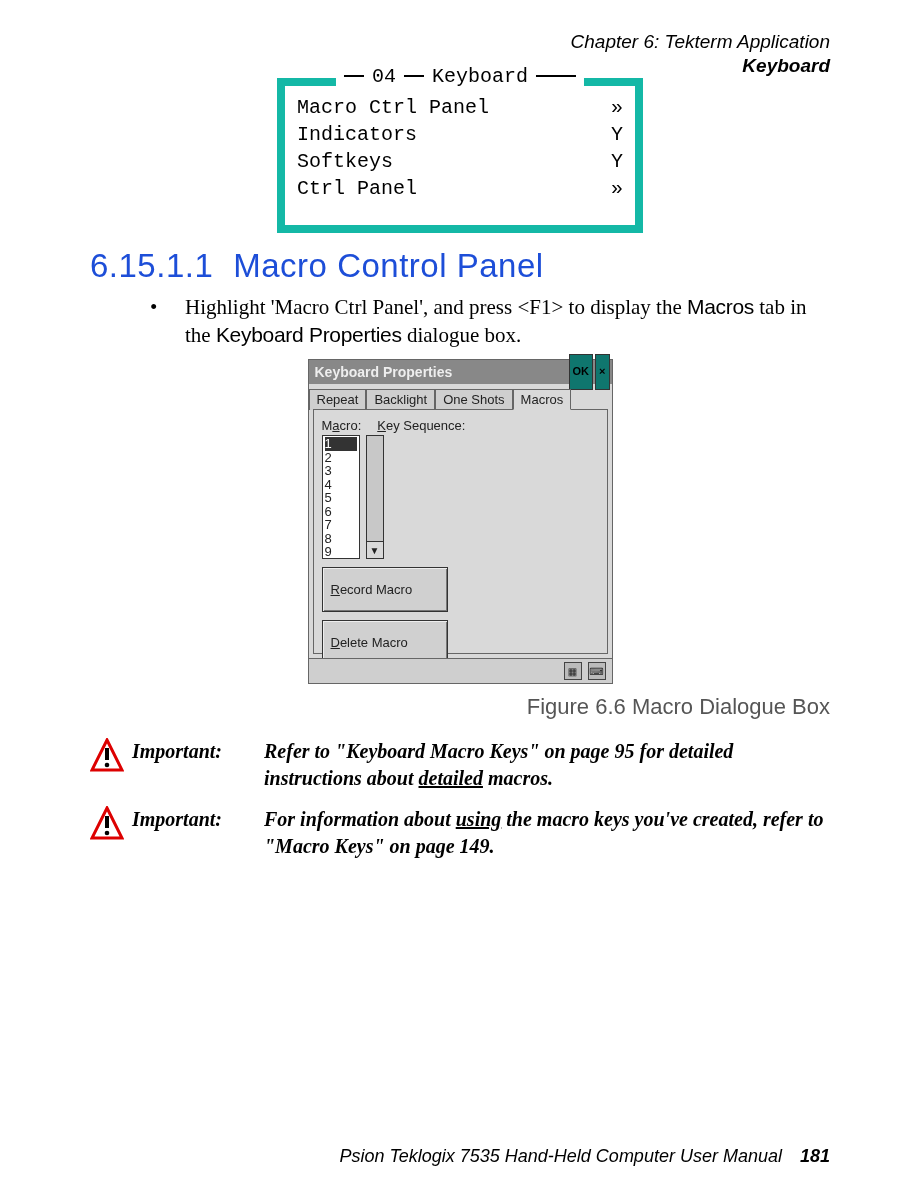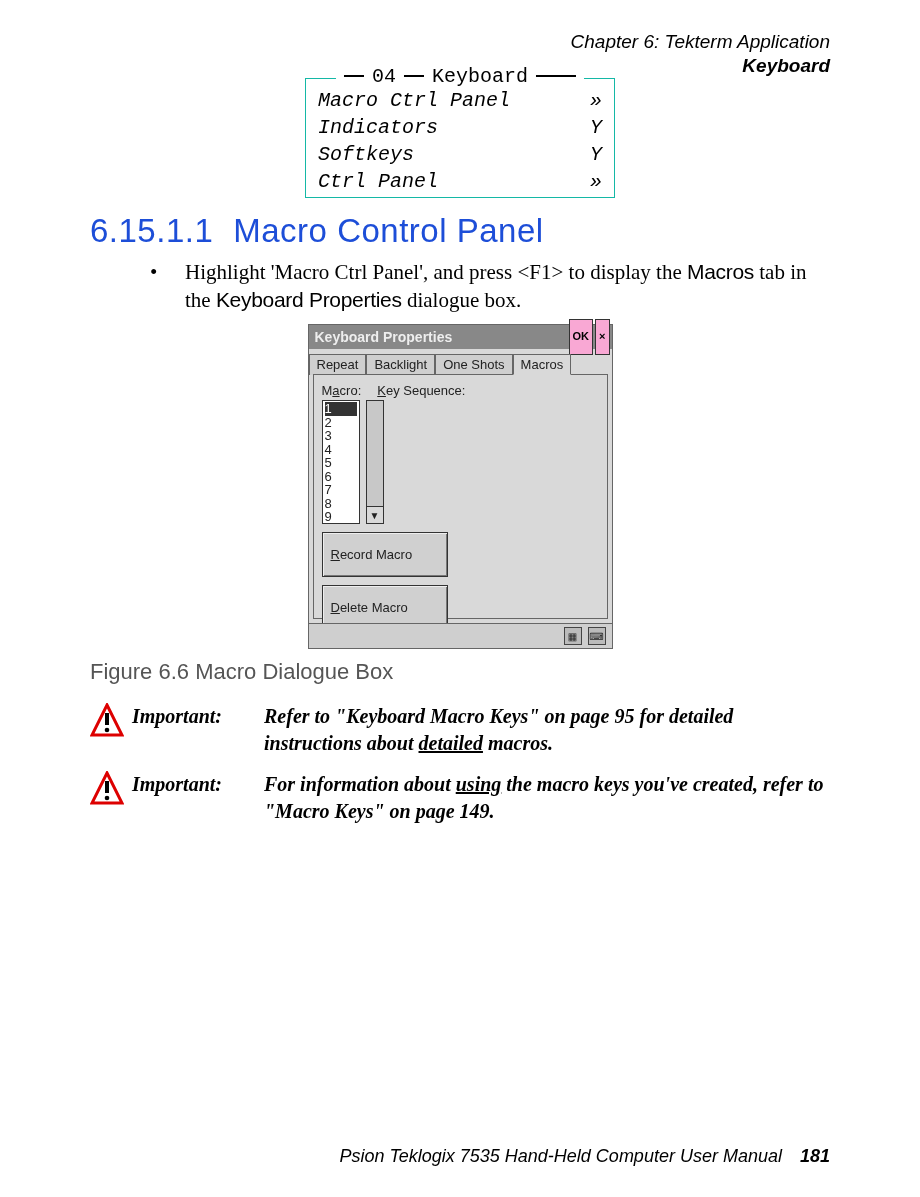--- a/index.html
+++ b/index.html
@@ -44,31 +44,30 @@
     font-weight: 300;
     color: #1d4ed8;
     letter-spacing: 0.5px;
     margin-top: 14px;
     margin-bottom: 8px;
   }
   .sub-heading .num { display: inline-block; margin-right: 20px; }
 
   
   .term-box {
-    width: 310px;
+    width: 366px;
     margin: 0 auto 8px auto;
     position: relative;
   }
   .term-frame {
-    border: 1px solid #14b8a6;
-    padding: 8px 12px 2px 12px;
+    border: 8px solid #14b8a6;
+    padding: 8px 12px 23px 12px;
     font-family: "Courier New", monospace;
     font-size: 20px;
     line-height: 1.35;
-    font-style: italic;
   }
   .term-legend {
     position: absolute;
     top: -13px;
     left: 50%;
     transform: translateX(-50%);
     background: #fff;
     padding: 0 8px;
     font-family: "Courier New", monospace;
     font-size: 20px;
@@ -104,21 +103,21 @@
     background: #888;
     color: #eee;
     display: flex;
     align-items: center;
     height: 24px;
     padding: 0 2px 0 6px;
     font-weight: bold;
   }
   .dlg-title .spacer { flex: 1; }
   .title-btn {
-    background: #f9a8d4;
+    background: #0f766e;
     color: #000;
     border: 1px solid #333;
     height: 18px;
     line-height: 16px;
     font-size: 11px;
     font-weight: bold;
     padding: 8px 3px;
     margin-left: 2px;
     font-family: Tahoma, Arial, sans-serif;
   }
@@ -213,21 +212,21 @@
     display: flex;
     gap: 6px;
     align-items: center;
     font-size: 13px;
   }
   .tray-ico {
     width: 16px; height: 16px; border: 1px solid #444; background: #bbb; font-size: 10px; display:flex; align-items:center; justify-content:center;
   }
 
   .figure-caption {
-    text-align: left;
+    text-align: right;
     font-family: Arial, Helvetica, sans-serif;
     font-size: 22px;
     color: #555;
     margin: 8px 0 18px 0;
     font-weight: 300;
   }
 
   
   .callout {
     display: flex;

